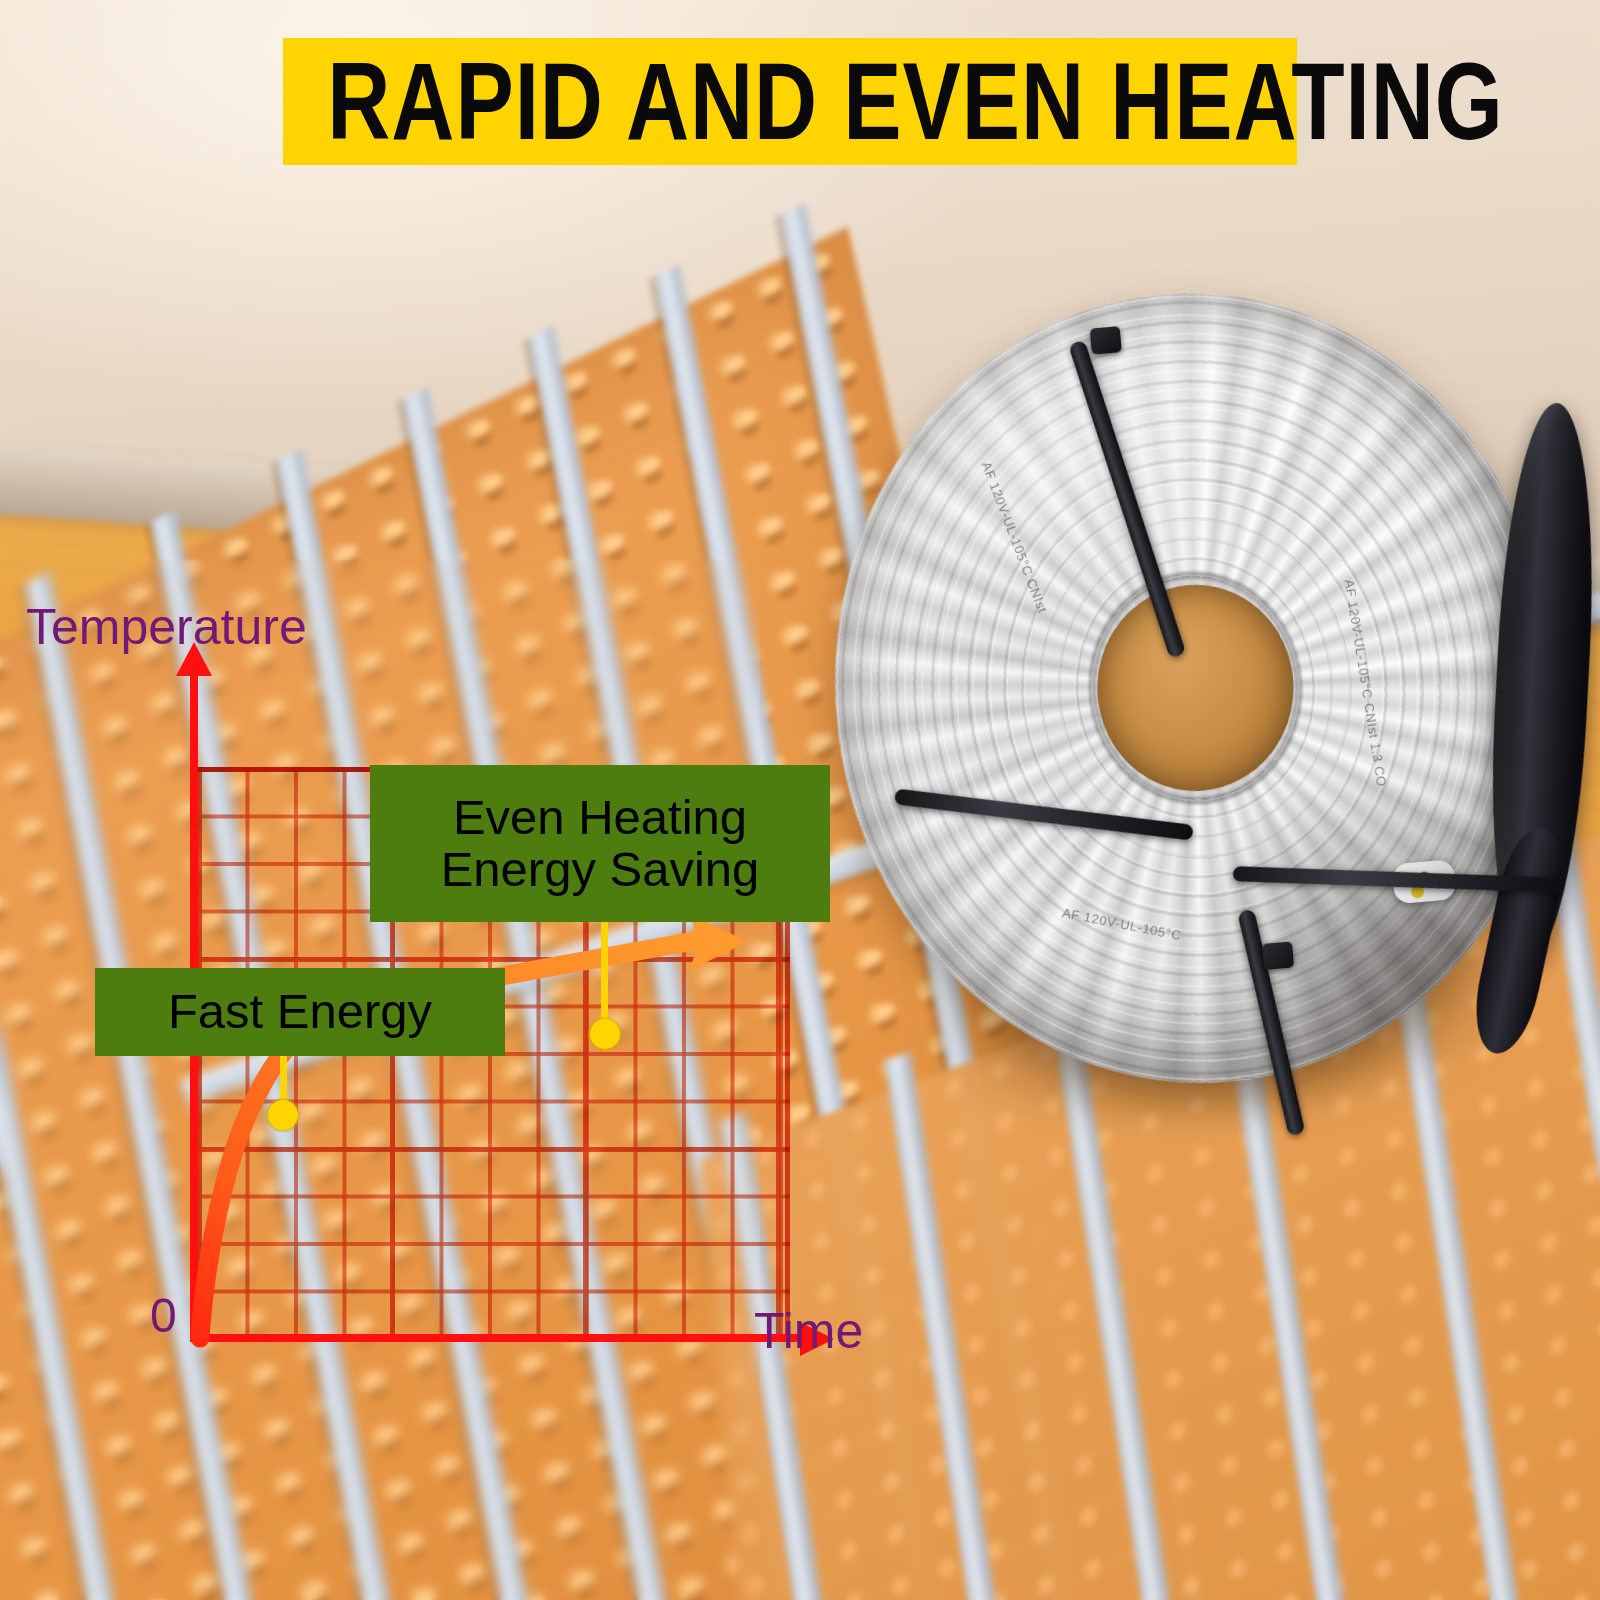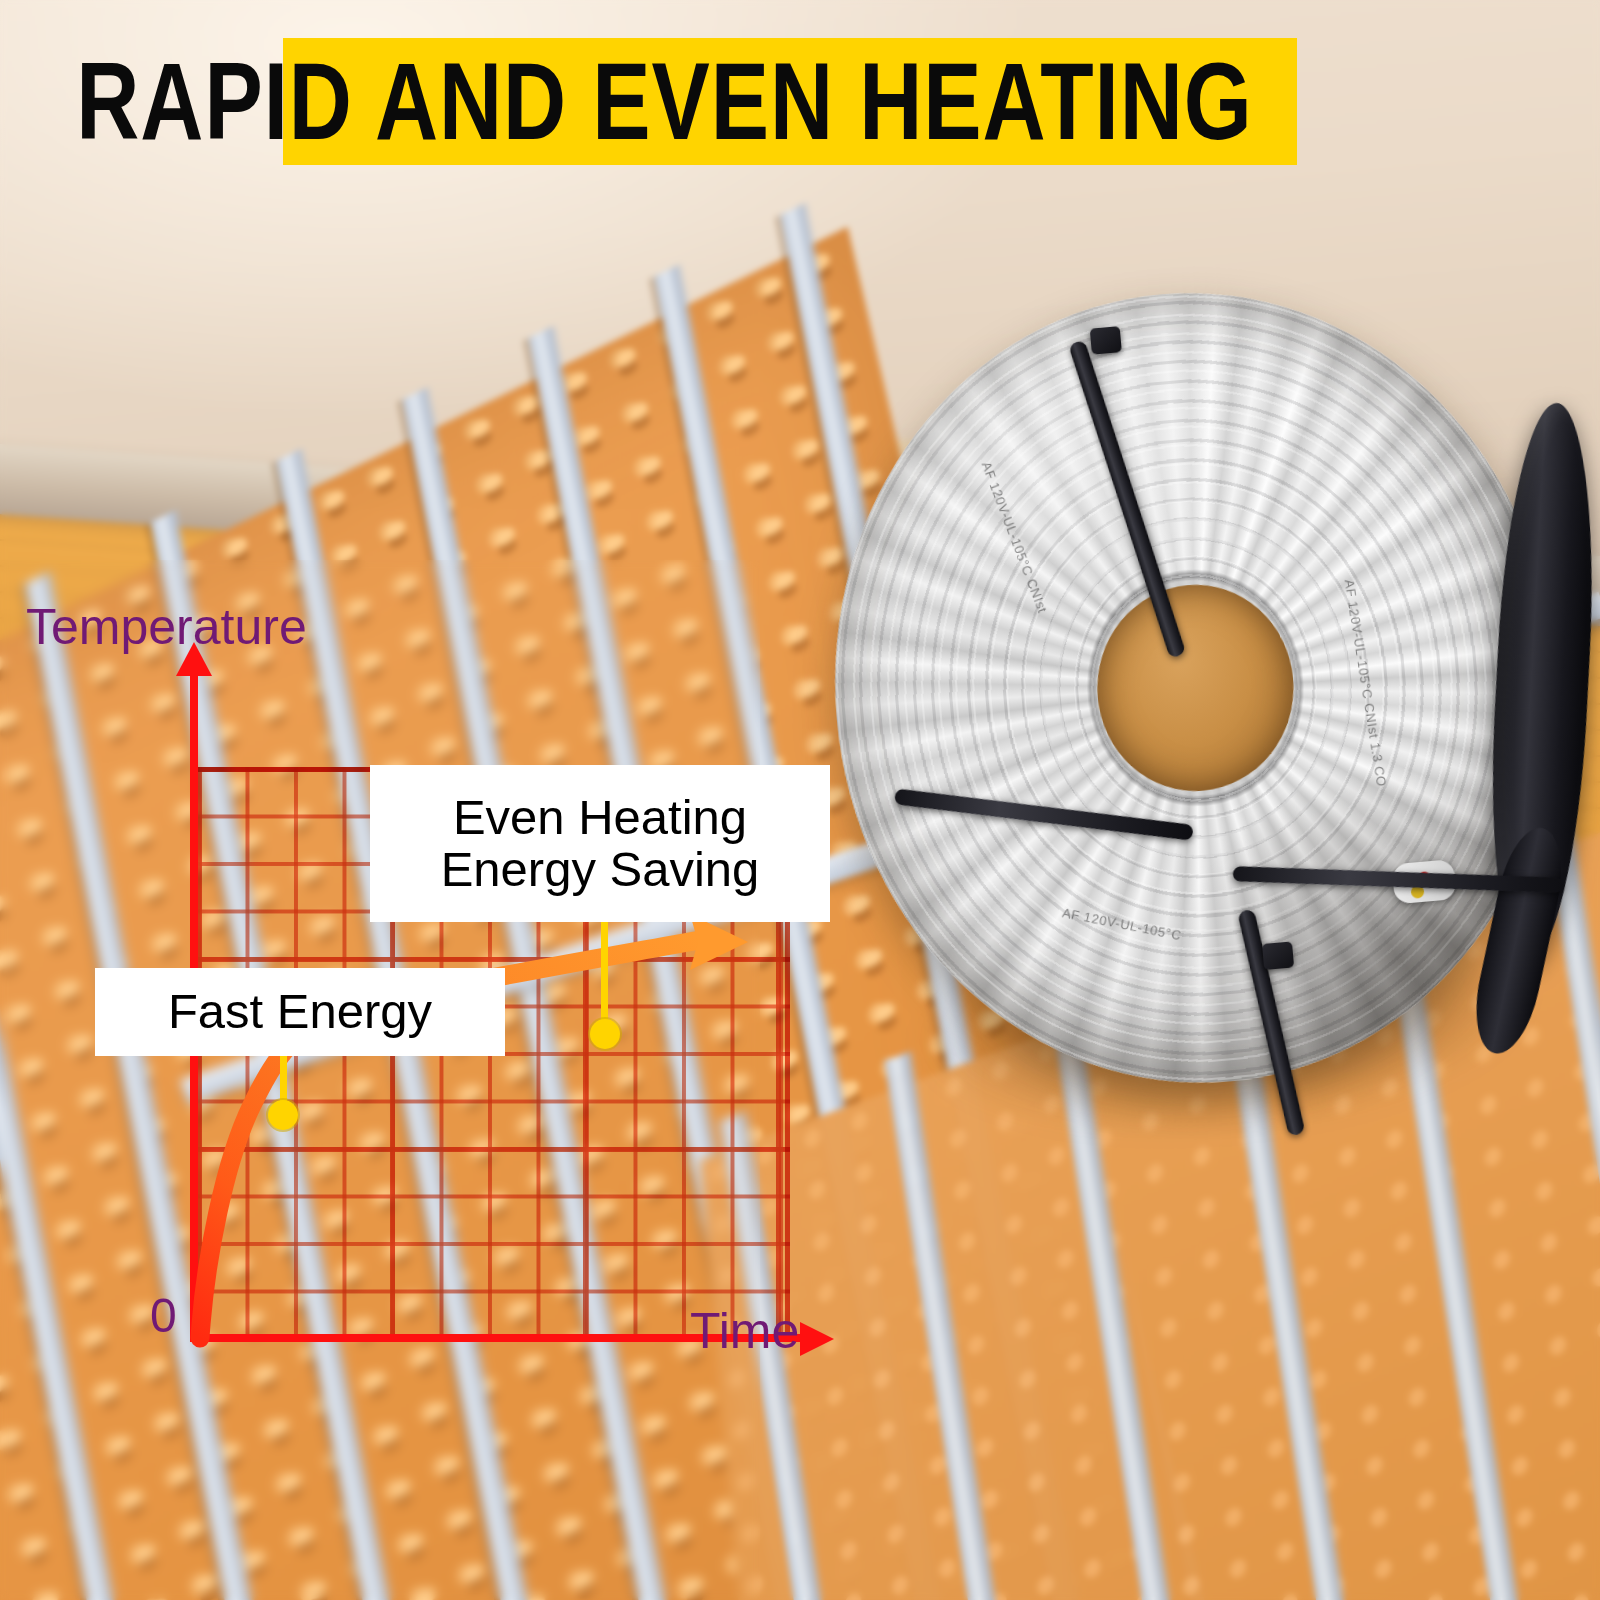--- a/index.html
+++ b/index.html
@@ -219,38 +219,38 @@
   .coil-print {
     position:absolute; color:rgba(70,70,70,.62);
     font-family:"Liberation Sans", sans-serif;
     font-size:13px; letter-spacing:.6px; white-space:nowrap;
   }
 
   
   #banner {
     position:absolute; left:283px; top:38px; width:1014px; height:127px;
     background:#ffd400;
-    display:flex; align-items:center; justify-content:flex-end;
+    display:flex; align-items:center; justify-content:flex-start;
   }
   #banner .txt {
     font-family:"Liberation Sans Narrow","Liberation Sans", sans-serif;
     font-weight:700; font-size:94px; color:#0a0a0a;
     letter-spacing:1px; transform:scaleX(.93) scaleY(1.16);
     transform-origin:center; white-space:nowrap;
   }
 
   
   #chart { position:absolute; left:0; top:560px; width:900px; height:860px; }
 
   .ax-label {
     position:absolute; font-size:50px; color:#701a75; white-space:nowrap;
     font-family:"Liberation Sans", sans-serif;
   }
   #lbl-temperature { left:26px; top:38px; }
-  #lbl-time { left:690px; top:742px; }
+  #lbl-time { left:754px; top:742px; }
   #lbl-zero { left:150px; top:728px; font-size:48px; }
 
   .axis-y {
     position:absolute; left:190px; top:110px; width:8px; height:672px;
     background:#ff1010;
   }
   .axis-y-arrow {
     position:absolute; left:176px; top:82px; width:0; height:0;
     border-left:18px solid transparent; border-right:18px solid transparent;
     border-bottom:34px solid #ff1010;
@@ -288,21 +288,21 @@
 
   .dot {
     position:absolute; width:30px; height:30px; border-radius:50%;
     background:#ffd400; box-shadow:0 0 0 2px rgba(210,170,0,.55);
   }
   .leader {
     position:absolute; width:7px; background:#ffd400;
   }
 
   .cbox {
-    position:absolute; background:#ffffff;
+    position:absolute; background:#4d7c0f;
     display:flex; flex-direction:column; align-items:center; justify-content:center;
     padding:6px 26px;
   }
   .cbox span {
     font-size:49px; color:#000; line-height:1.06; white-space:nowrap;
     font-family:"Liberation Sans", sans-serif;
   }
   #cbox-even { left:370px; top:205px; width:460px; height:157px; }
   #cbox-fast { left:95px; top:408px; width:410px; height:88px; }
 </style>

